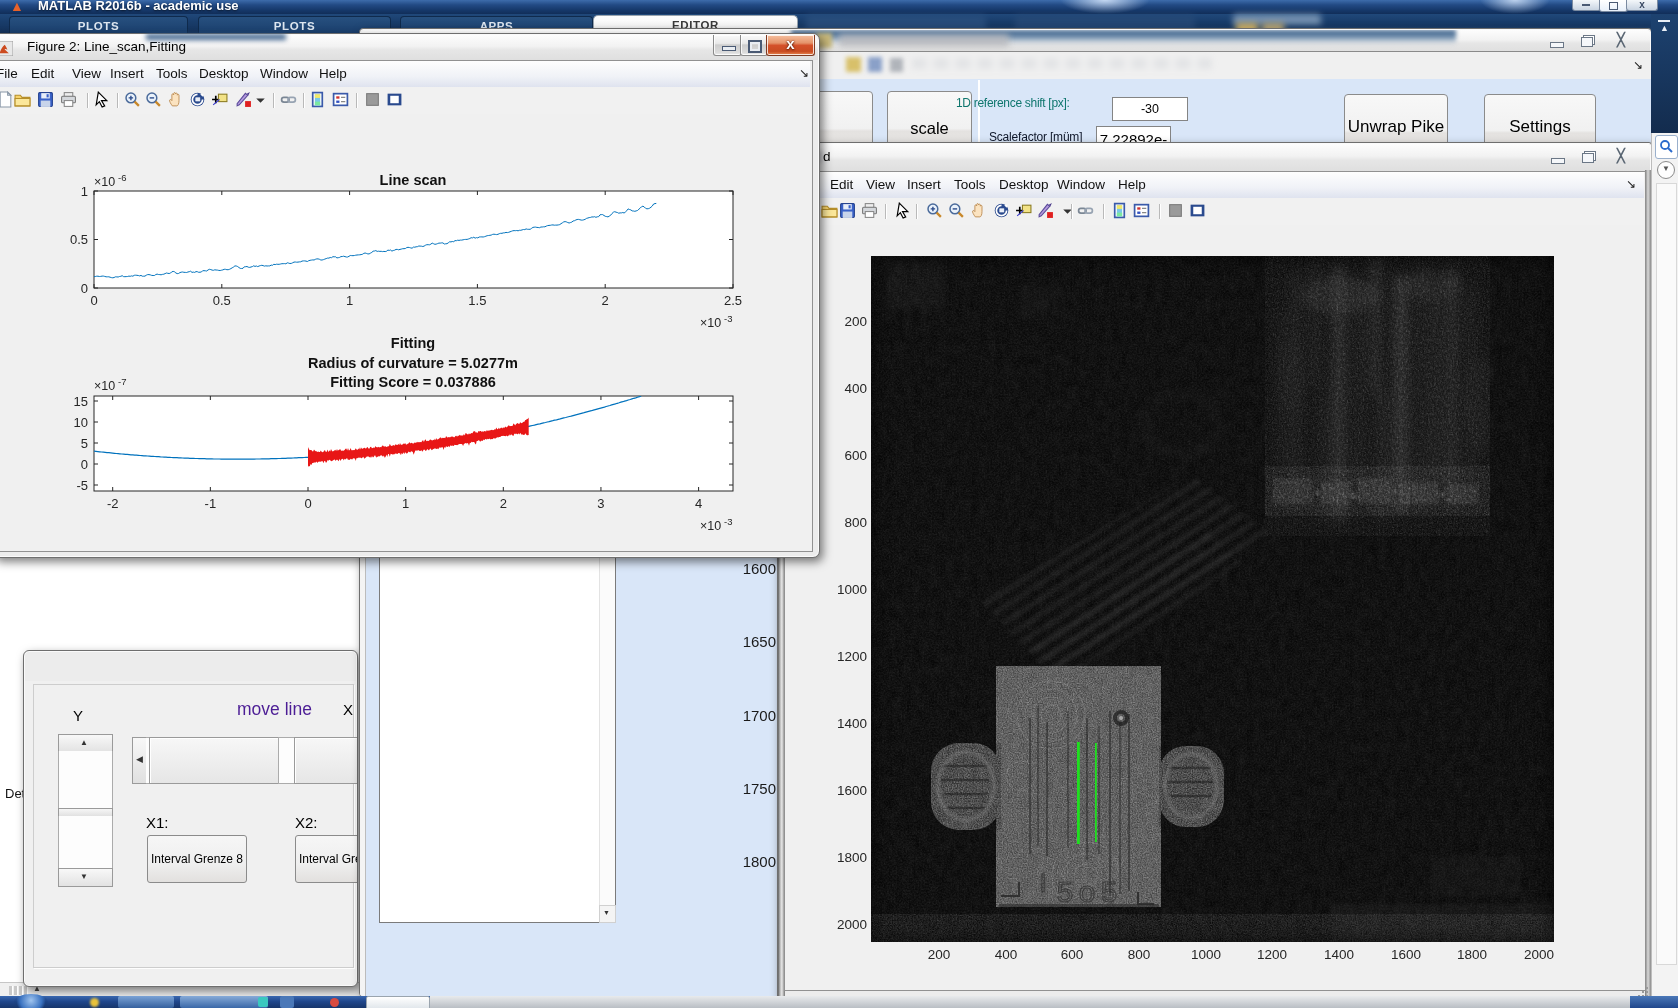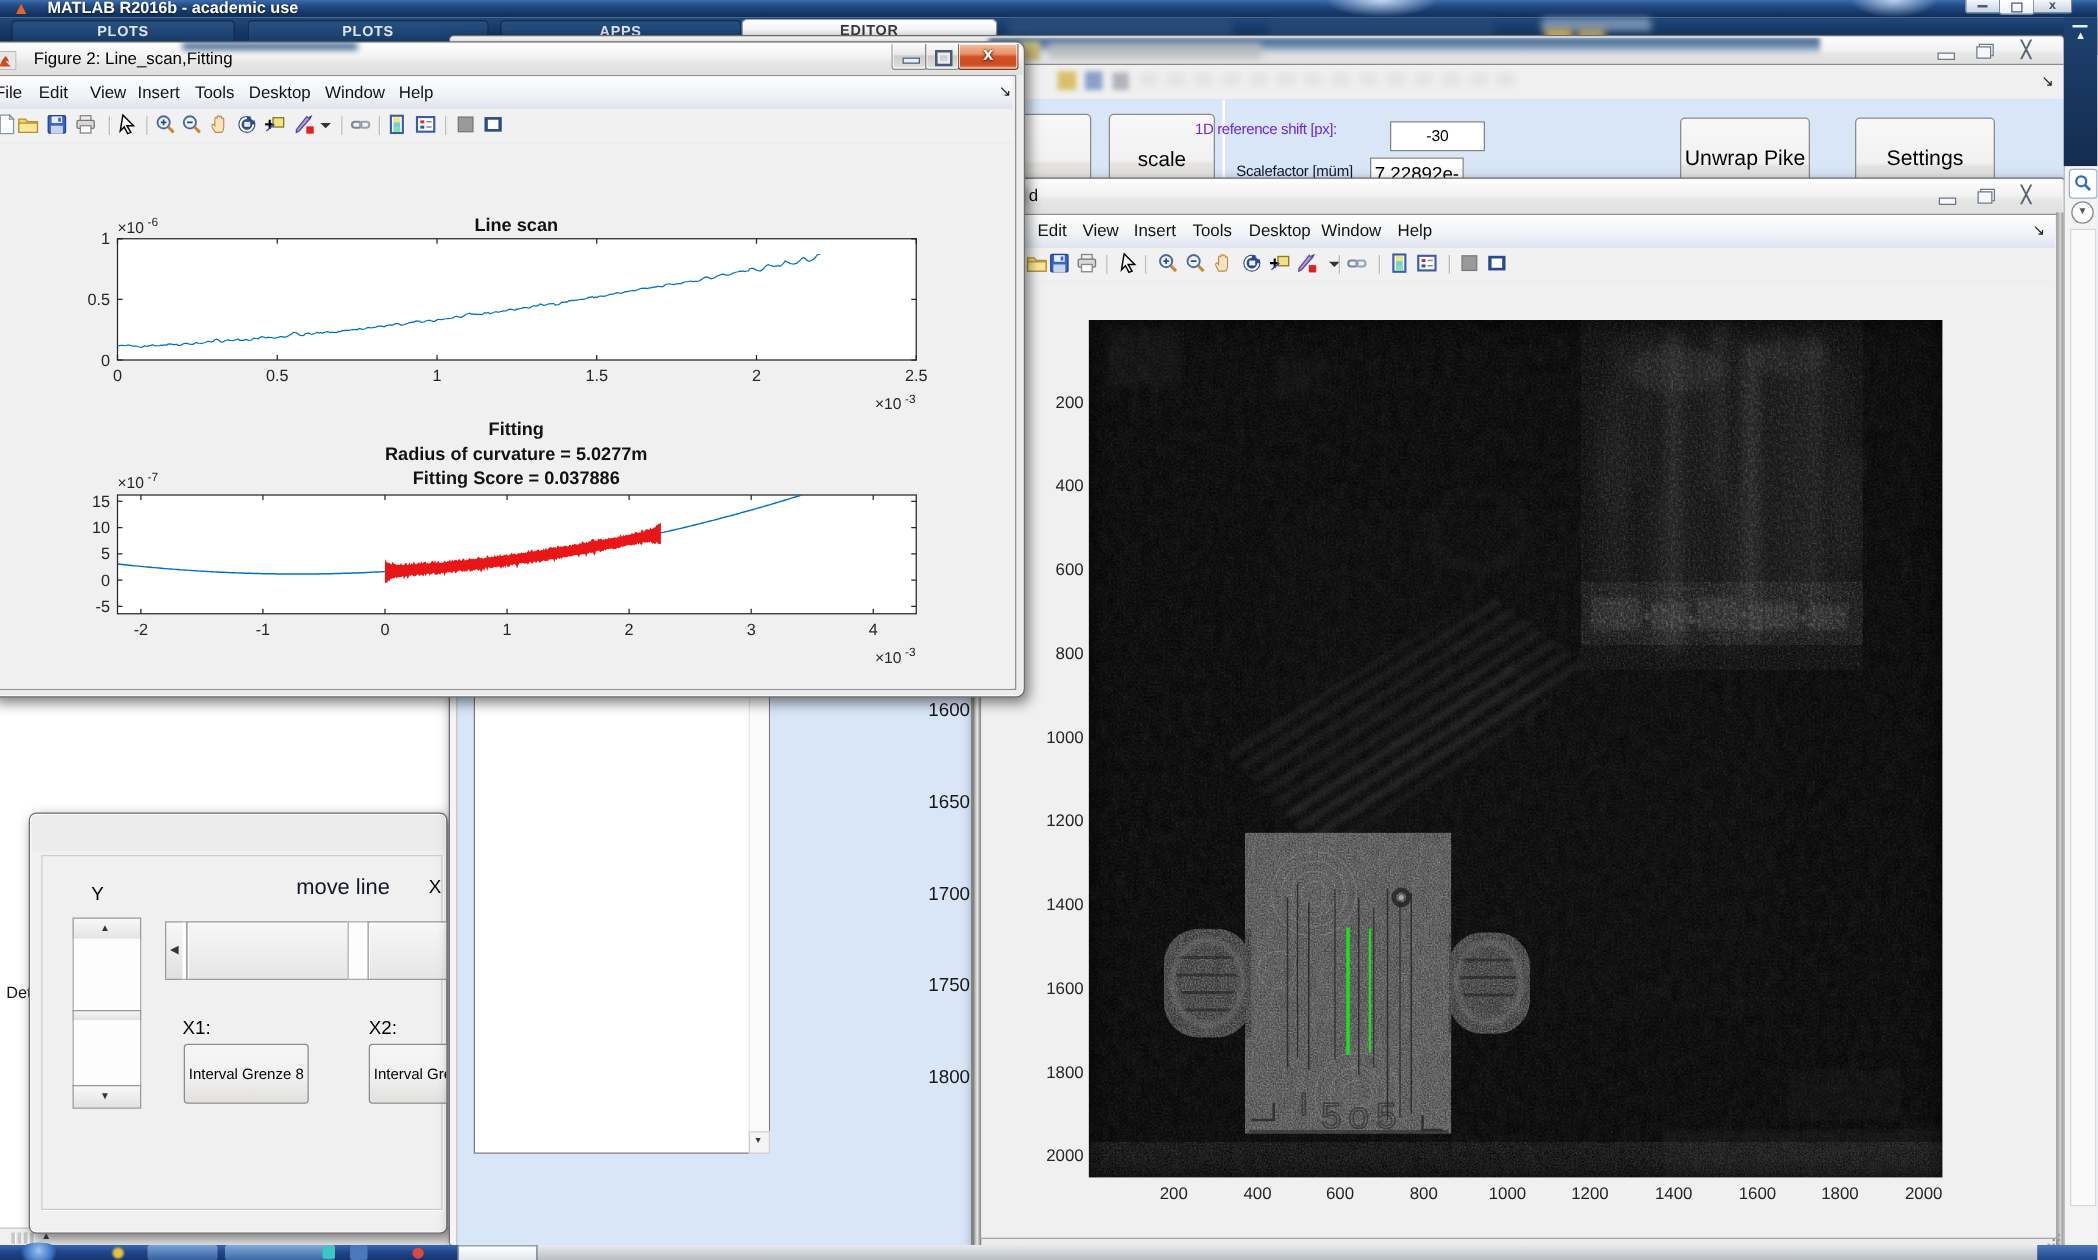--- a/index.html
+++ b/index.html
@@ -113,21 +113,21 @@
    <div class="abs" style="left:0;top:0;width:53px;height:17px;background:linear-gradient(#f8f8f8,#e2e2e2);border:1px solid #9a9a9a;text-align:center">
         <span style="position:absolute;left:21px;top:3px;font-size:8px;color:#333">▲</span>
       </div>
    <div class="abs" style="left:0;top:17px;width:53px;height:57px;background:#fdfdfd;border:1px solid #ababab;border-top:none"></div>
    <div class="abs" style="left:0;top:74px;width:53px;height:8px;background:linear-gradient(#f6f6f6,#dedede);border:1px solid #9a9a9a"></div>
    <div class="abs" style="left:0;top:82px;width:53px;height:52px;background:#fdfdfd;border:1px solid #ababab;border-top:none"></div>
    <div class="abs" style="left:0;top:134px;width:53px;height:17px;background:linear-gradient(#f8f8f8,#e2e2e2);border:1px solid #9a9a9a">
         <span style="position:absolute;left:21px;top:3px;font-size:8px;color:#333">▼</span>
       </div>
  </div>
- <div class="abs" style="left:213px;top:48px;font-size:17.5px;color:#0f172a">move line</div>
+ <div class="abs" style="left:213px;top:48px;font-size:17.5px;color:#4c1d95">move line</div>
  <div class="abs" style="left:319px;top:50px;font-size:15px;color:#000">X</div>
 
  <div class="abs" style="left:108px;top:86px;width:230px;height:45px">
    <div class="abs" style="left:0;top:0;width:14px;height:45px;background:linear-gradient(#f8f8f8,#e0e0e0);border:1px solid #9a9a9a">
         <span style="position:absolute;left:3px;top:16px;font-size:9px;color:#333">◀</span>
       </div>
    <div class="abs" style="left:14px;top:0;width:3px;height:45px;background:#fdfdfd;border:1px solid #ababab;border-left:none"></div>
    <div class="abs" style="left:17px;top:0;width:129px;height:45px;background:linear-gradient(#f7f7f7,#e6e6e6);border:1px solid #9a9a9a;box-shadow:inset 1px 1px 0 #fff"></div>
    <div class="abs" style="left:146px;top:0;width:16px;height:45px;background:#fdfdfd;border:1px solid #ababab"></div>
  </div>
@@ -157,21 +157,21 @@
    <div class="abs" style="left:530px;top:6px;width:13px;height:14px;background:#b0b4ba;filter:blur(2px)"></div>
    <div class="abs" style="left:552px;top:6px;width:300px;height:11px;background:repeating-linear-gradient(90deg,#c4c8ce 0 14px,#e9eaec 14px 22px);filter:blur(3px);opacity:.3"></div>
    <span class="dock" style="right:8px;top:6px">↘</span>
  </div>
  <div class="abs" style="left:0;top:50px;width:1291px;height:917px;background:#d9e6f8"></div>
  <div class="abs" style="left:0;top:22px;width:5px;height:945px;background:#f4f4f4;border-right:1px solid #bcbcbc"></div>
 
  <div class="btn" style="left:450px;top:62px;width:61px;height:70px"></div>
  <div class="btn" style="left:527px;top:62px;width:83px;height:70px;font-size:16.5px;line-height:72px">scale</div>
  <div class="abs" style="left:618px;top:51px;width:2px;height:80px;background:#fff"></div>
- <div class="abs" style="left:596px;top:67px;width:200px;font-size:12px;letter-spacing:-0.3px;color:#6d28d9">1D reference shift [px]:</div>
+ <div class="abs" style="left:596px;top:67px;width:200px;font-size:12px;letter-spacing:-0.3px;color:#0f766e">1D reference shift [px]:</div>
  <div class="inp" style="left:752px;top:68px;width:74px;height:22px;font-size:12.5px;line-height:22px">-30</div>
  <div class="abs" style="left:629px;top:101px;width:160px;font-size:12px;letter-spacing:-0.2px;color:#0f172a">Scalefactor [müm]</div>
  <div class="inp" style="left:736px;top:97px;width:73px;height:24px;font-size:15px;line-height:26px">7.22892e-06</div>
  <div class="btn" style="left:984px;top:65px;width:102px;height:68px;font-size:17px;line-height:64px">Unwrap Pike</div>
  <div class="btn" style="left:1124px;top:65px;width:110px;height:68px;font-size:17px;line-height:64px">Settings</div>
 
  <div class="abs" style="left:19px;top:524px;width:235px;height:368px;background:#fff;border:1px solid #7b7b7b">
    <div class="abs" style="left:219px;top:0;width:15px;height:367px;background:#fbfbfb;border-left:1px solid #e3e3e3"></div>
    <div class="abs" style="left:219px;top:351px;width:15px;height:16px;background:#f4f4f4;border:1px solid #d0d0d0;text-align:center">
         <span style="position:absolute;left:3px;top:3px;font-size:7px;color:#333">▼</span>

